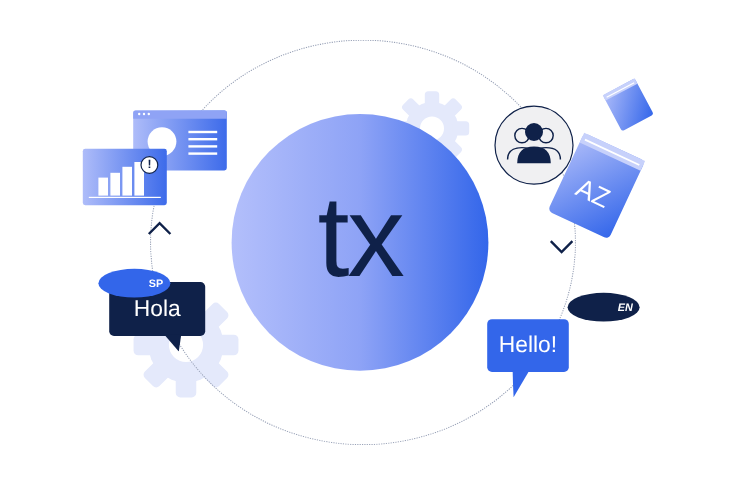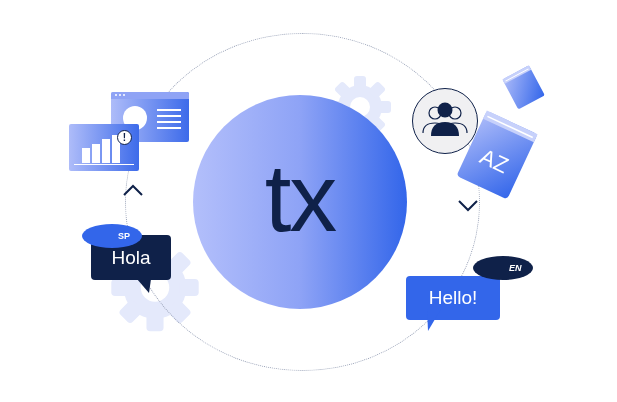--- a/index.html
+++ b/index.html
@@ -2,21 +2,21 @@
 <html><head>
 <meta charset="utf-8">
 <style>
   html,body{margin:0;padding:0;background:#ffffff;}
   body{width:617px;height:402px;position:relative;overflow:hidden;font-family:"Liberation Sans",sans-serif;}
   .abs{position:absolute;}
   .orbit{left:125px;top:33px;width:355px;height:338px;border-radius:50%;border:1px dotted #9aa3b8;box-sizing:border-box;}
   .hub{left:193px;top:95px;width:214px;height:214px;border-radius:50%;background:linear-gradient(90deg,#b3bffb 0%,#8ea3f6 50%,#3366ea 100%);display:flex;align-items:center;justify-content:center;}
   .hub-text{color:#0f2149;font-size:96px;font-weight:normal;letter-spacing:-2px;margin-top:-8px;}
   .bubble{display:flex;align-items:center;justify-content:center;border-radius:4px;font-size:19px;}
-  .badge{border-radius:50%;display:flex;align-items:center;font-size:9px;font-weight:bold;color:#fff;padding-left:36px;}
+  .badge{border-radius:50%;display:flex;align-items:center;justify-content:center;font-size:9px;font-weight:bold;color:#fff;padding-left:36px;}
   .card{border-radius:2px;}
   .chev{width:22px;height:14px;}
 </style>
 </head>
 <body>
 
 <svg class="abs" style="left:325px;top:72px" width="70" height="70" viewBox="0 0 70 70">
   <g fill="#e4e9fb">
     <circle cx="35" cy="35" r="22"></circle>
     <rect x="29" y="4" width="12" height="14" rx="3"></rect>
@@ -84,27 +84,27 @@
 <div class="abs bubble" style="left:91px;top:235px;width:80px;height:45px;background:#0f2149;color:#fff;">
   <span>Hola</span>
 </div>
 <svg class="abs" style="left:137px;top:279px" width="14" height="14" viewBox="0 0 14 14">
   <polygon points="0,0 14,0 12,14" fill="#0f2149"></polygon>
 </svg>
 <div class="abs badge" style="left:82px;top:224px;width:24px;height:24px;background:#3366ea;">
   <span>SP</span>
 </div>
 
-<div class="abs bubble" style="left:406px;top:276px;width:94px;height:44px;background:#3366ea;color:#fff;">
+<div class="abs bubble" style="left:406px;top:266px;width:68px;height:44px;background:#3366ea;color:#fff;">
   <span>Hello!</span>
 </div>
 <svg class="abs" style="left:427px;top:309px" width="14" height="22" viewBox="0 0 14 22">
   <polygon points="0,0 14,0 1,22" fill="#3366ea"></polygon>
 </svg>
-<div class="abs badge" style="left:473px;top:256px;width:24px;height:24px;background:#0f2149;font-style:italic;">
+<div class="abs badge" style="left:473px;top:244px;width:24px;height:24px;background:#0f2149;font-style:italic;">
   <span>EN</span>
 </div>
 
 <div class="abs" style="left:412px;top:88px;width:66px;height:66px;border-radius:50%;background:#f0f0f2;border:1px solid #0f2149;box-sizing:border-box;">
   <svg width="64" height="64" viewBox="0 0 64 64">
     <circle cx="22" cy="24" r="6" fill="none" stroke="#0f2149" stroke-width="1.2"></circle>
     <circle cx="42" cy="24" r="6" fill="none" stroke="#0f2149" stroke-width="1.2"></circle>
     <path d="M10 44 q0 -10 12 -10 q6 0 8 3" fill="none" stroke="#0f2149" stroke-width="1.2"></path>
     <path d="M54 44 q0 -10 -12 -10 q-6 0 -8 3" fill="none" stroke="#0f2149" stroke-width="1.2"></path>
     <circle cx="32" cy="21" r="7.5" fill="#0f2149"></circle>

